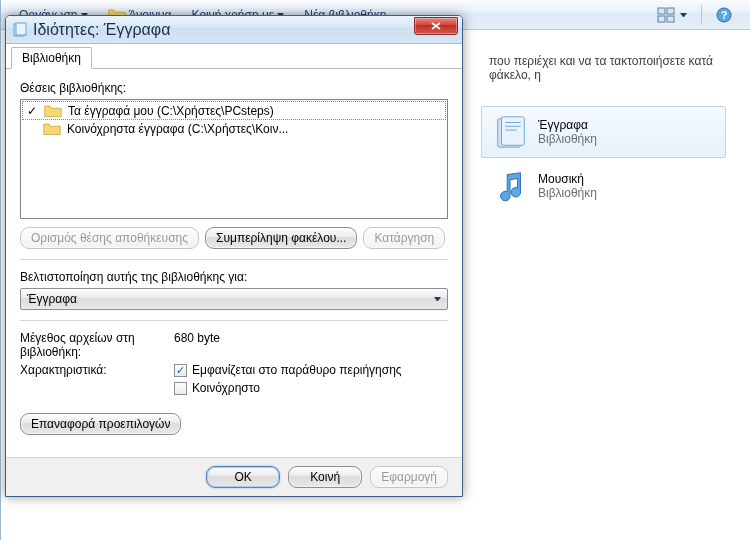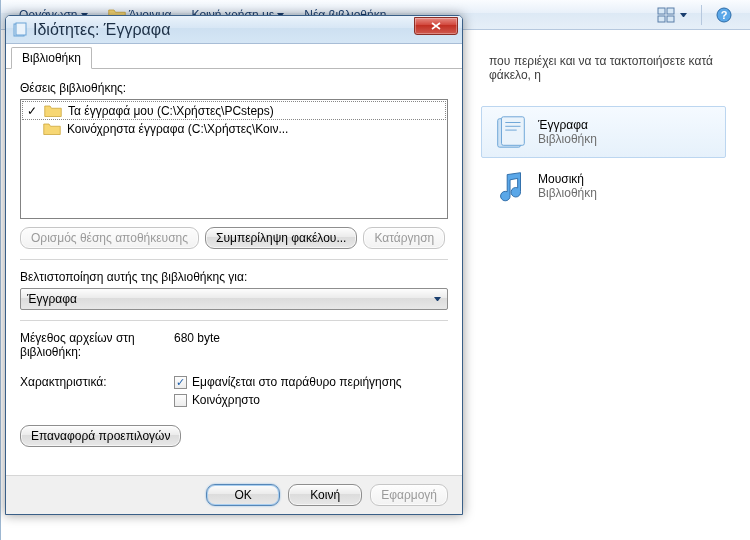--- a/index.html
+++ b/index.html
@@ -126,21 +126,21 @@
     border: 1px solid #b9b9b9;
     background: #fff;
     border-radius: 2px 2px 0 0;
     position: relative;
     top: 1px;
     border-bottom: 1px solid #fff;
     font-size: 12px;
   }
 
   .dialog-body {
-    padding: 12px 14px 10px 14px;
+    padding: 12px 14px 4px 14px;
     color: #000;
   }
   .section-label { margin-bottom: 4px; }
 
   .listbox {
     border: 1px solid #838383;
     height: 120px;
     overflow: auto;
     background: #fff;
     padding: 1px;
@@ -348,21 +348,21 @@
       <span class="dropdown-arrow"></span>
     </div>
 
     <div class="hr"></div>
 
     <div class="row">
       <span class="label">Μέγεθος αρχείων στη βιβλιοθήκη:</span>
       <span>680 byte</span>
     </div>
 
-    <div class="row" style="margin-top:16px;">
+    <div class="row" style="margin-top:4px;">
       <span class="label">Χαρακτηριστικά:</span>
       <div>
         <div class="checkbox-row">
           <span class="chk checked"></span>
           <span>Εμφανίζεται στο παράθυρο περιήγησης</span>
         </div>
         <div class="checkbox-row">
           <span class="chk"></span>
           <span>Κοινόχρηστο</span>
         </div>

